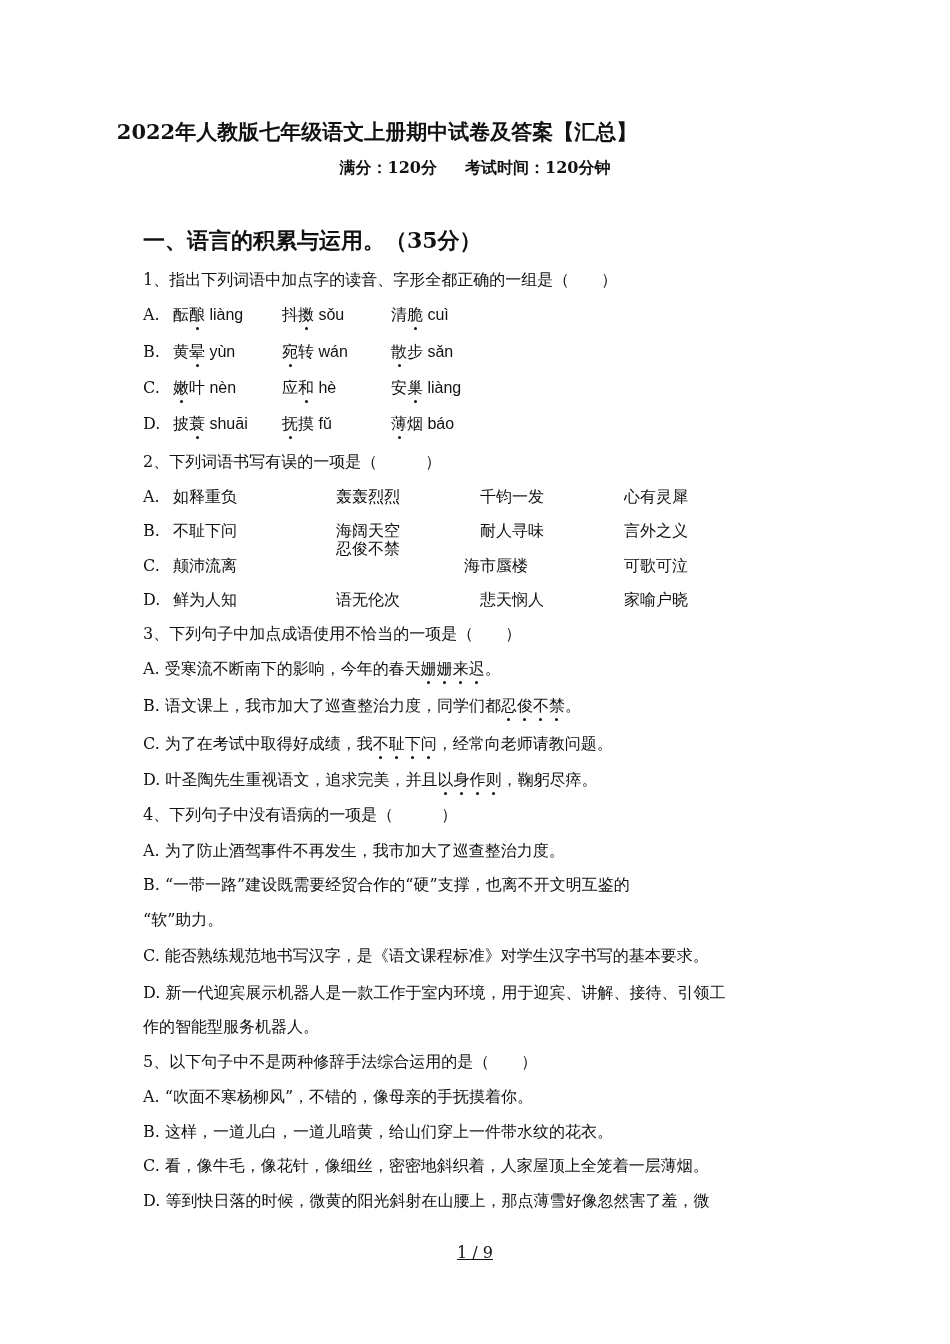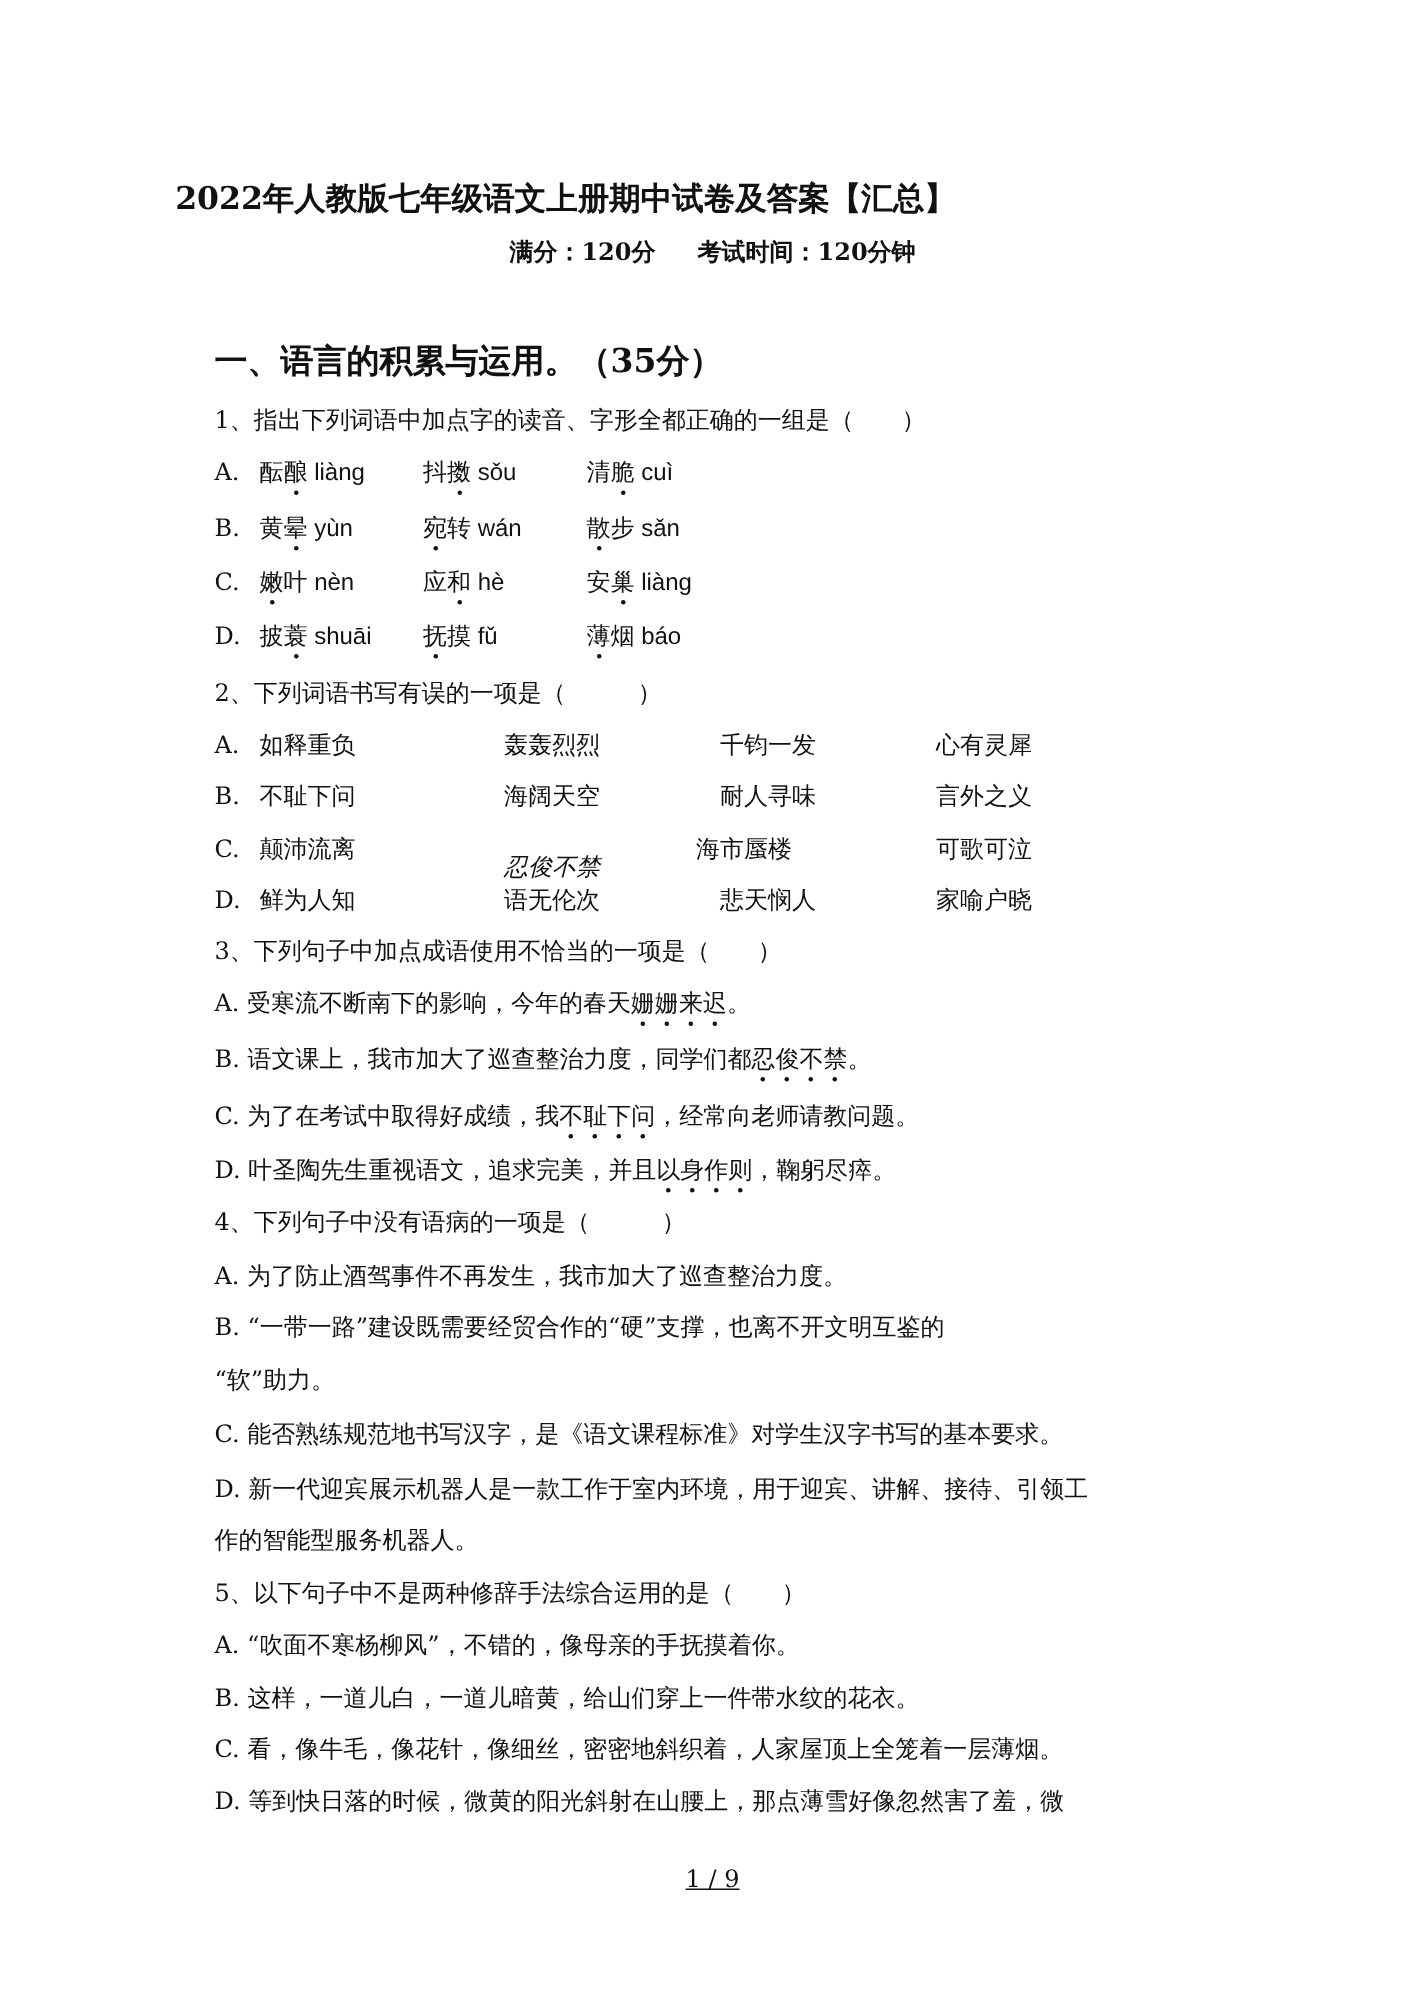--- a/index.html
+++ b/index.html
@@ -57,21 +57,21 @@
       <div class="line" style="top: 487px; left: 336px;">轰轰烈烈</div>
       <div class="line" style="top: 487px; left: 480px;">千钧一发</div>
       <div class="line" style="top: 487px; left: 624px;">心有灵犀</div>
       <div class="line" style="top: 521px;">B.</div>
       <div class="line" style="top: 521px; left: 173px;">不耻下问</div>
       <div class="line" style="top: 521px; left: 336px;">海阔天空</div>
       <div class="line" style="top: 521px; left: 480px;">耐人寻味</div>
       <div class="line" style="top: 521px; left: 624px;">言外之义</div>
       <div class="line" style="top: 556px;">C.</div>
       <div class="line" style="top: 556px; left: 173px;">颠沛流离</div>
-      <div class="line" style="top: 568px; left: 336px; font-style: italic;">忍俊不禁</div>
+      <div class="line" style="top: 539px; left: 336px;">忍俊不禁</div>
       <div class="line" style="top: 556px; left: 464px;">海市蜃楼</div>
       <div class="line" style="top: 556px; left: 624px;">可歌可泣</div>
       <div class="line" style="top: 590px;">D.</div>
       <div class="line" style="top: 590px; left: 173px;">鲜为人知</div>
       <div class="line" style="top: 590px; left: 336px;">语无伦次</div>
       <div class="line" style="top: 590px; left: 480px;">悲天悯人</div>
       <div class="line" style="top: 590px; left: 624px;">家喻户晓</div>
     </div>
 
   <div class="line" style="top:624px">3、下列句子中加点成语使用不恰当的一项是（　　）</div>

